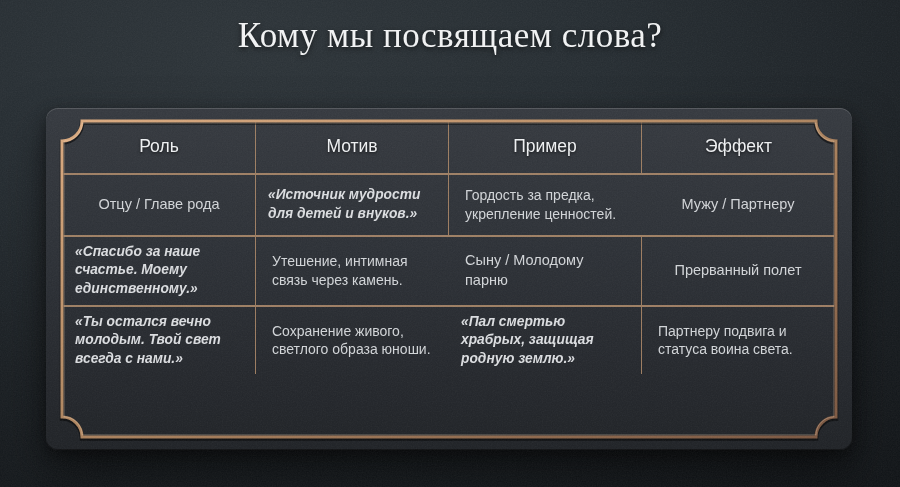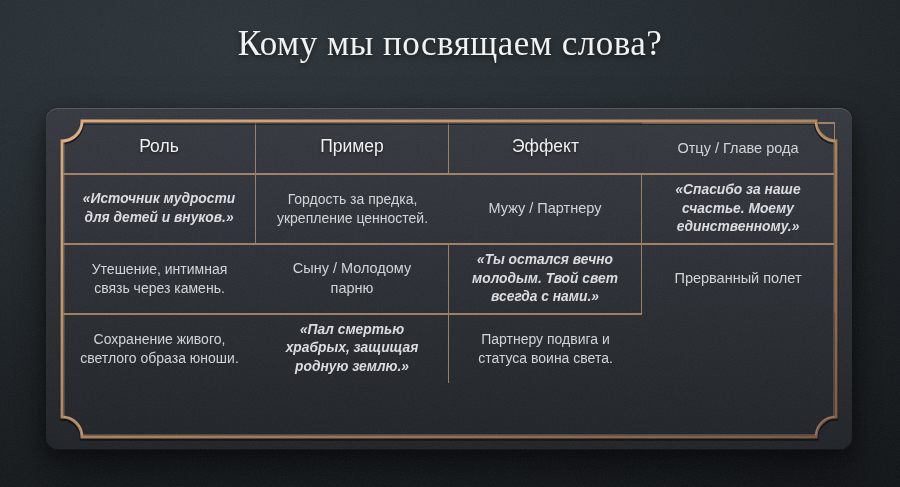--- a/index.html
+++ b/index.html
@@ -21,21 +21,21 @@
     position: fixed;
     inset: 0;
     width: 900px;
     height: 487px;
     opacity: 0.07;
     pointer-events: none;
     z-index: 5;
   }
 
   .slide-title {
-    margin-top: 24px;
+    margin-top: 16px;
     text-align: center;
     font-family: "Liberation Serif", serif;
     font-size: 35px;
     font-weight: 400;
     letter-spacing: 0.5px;
     color: #f3f4f5;
     text-shadow: 0 2px 5px rgba(0,0,0,0.65);
   }
 
   .card {
@@ -71,21 +71,21 @@
     display: grid;
     grid-template-columns: repeat(4, 1fr);
     grid-template-rows: 51px repeat(4, 1fr);
     z-index: 2;
   }
 
   .cell {
     display: flex;
     align-items: center;
     justify-content: center;
-    text-align: center;
+    text-align: left;
     padding: 6px 16px;
     color: #d3d6d9;
     font-size: 14.5px;
     line-height: 1.35;
   }
 
   .cell.v-line { border-right: 1px solid rgba(178, 139, 105, 0.85); }
   .cell.h-line { border-top: 2px solid rgba(188, 148, 112, 0.80); }
 
   .cell.header {
@@ -132,33 +132,34 @@
     <path d="M 36 14.5 H 770 A 20 20 0 0 0 790 34.5 V 310.5 A 20 20 0 0 0 770 330.5 H 36 A 20 20 0 0 0 16 310.5 V 34.5 A 20 20 0 0 0 36 14.5 Z" fill="none" stroke="rgba(0,0,0,0.55)" stroke-width="4.5"></path>
 
     <path d="M 36 13 H 770 A 20 20 0 0 0 790 33 V 309 A 20 20 0 0 0 770 329 H 36 A 20 20 0 0 0 16 309 V 33 A 20 20 0 0 0 36 13 Z" fill="none" stroke="url(#copperGrad)" stroke-width="3"></path>
 
     <path d="M 36 15.2 H 770 A 17.8 17.8 0 0 0 787.8 33 V 309 A 17.8 17.8 0 0 0 770 326.8 H 36 A 17.8 17.8 0 0 0 18.2 309 V 33 A 17.8 17.8 0 0 0 36 15.2 Z" fill="none" stroke="rgba(255,228,200,0.35)" stroke-width="0.8"></path>
   </svg>
 
   <div class="grid-table">
 
     <div class="cell header v-line">Роль</div>
+    <div class="cell header v-line">Мотив</div>
     <div class="cell header v-line">Пример</div>
     <div class="cell header">Эффект</div>
 
     <div class="cell v-line h-line">Отцу / Главе рода</div>
     <div class="cell example v-line h-line">«Источник мудрости для детей и внуков.»</div>
     <div class="cell effect h-line">Гордость за предка, укрепление ценностей.</div>
 
     <div class="cell v-line h-line">Мужу / Партнеру</div>
     <div class="cell example v-line h-line">«Спасибо за наше счастье. Моему единственному.»</div>
     <div class="cell effect h-line">Утешение, интимная связь через камень.</div>
 
     <div class="cell v-line h-line">Сыну / Молодому парню</div>
+    <div class="cell v-line h-line">Прерванный полет</div>
     <div class="cell example v-line h-line">«Ты остался вечно молодым. Твой свет всегда с нами.»</div>
-    <div class="cell v-line h-line">Прерванный полет</div>
     <div class="cell effect h-line">Сохранение живого, светлого образа юноши.</div>
 
     <div class="cell example v-line h-line">«Пал смертью храбрых, защищая родную землю.»</div>
     <div class="cell effect h-line">Партнеру подвига и статуса воина света.</div>
 
   </div>
 </div>
 
 </body></html>

